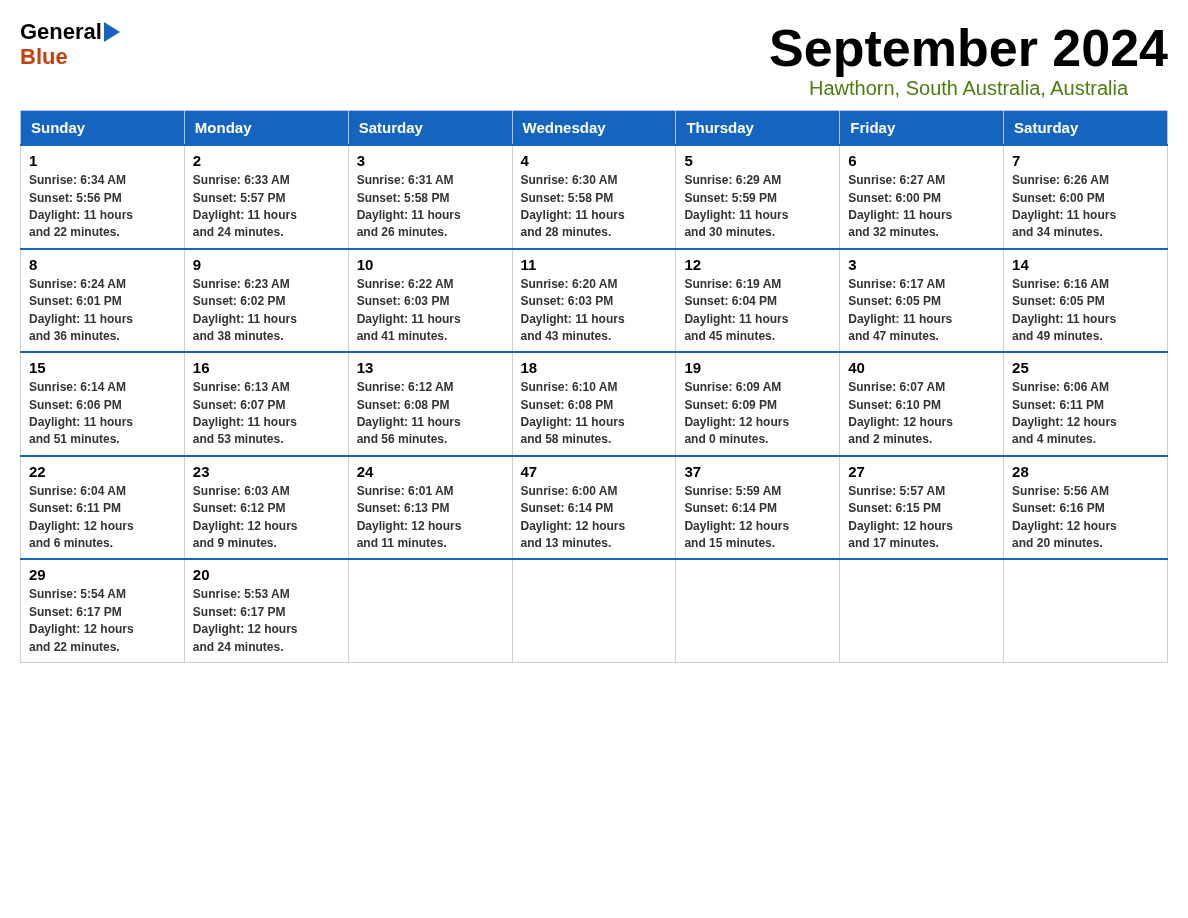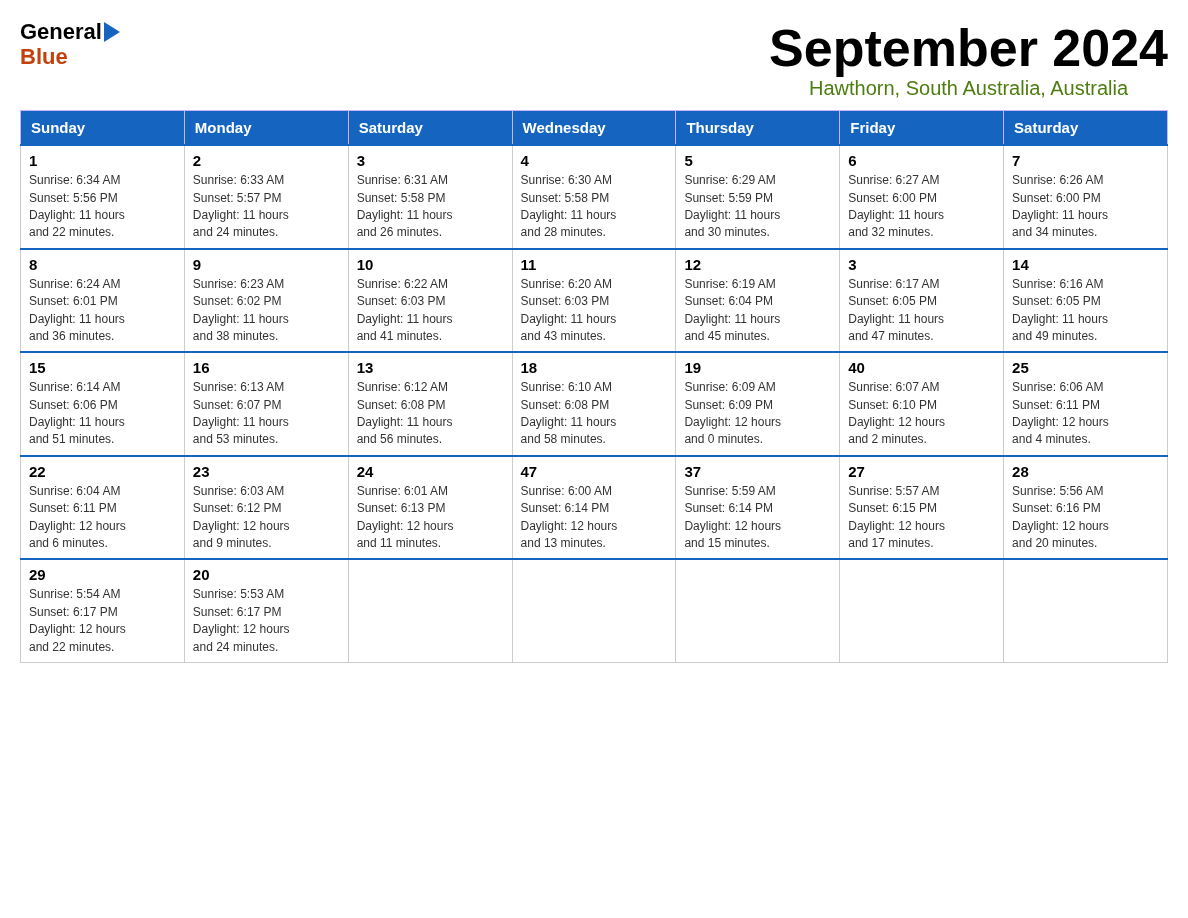--- a/index.html
+++ b/index.html
@@ -85,20 +85,21 @@
       font-size: 15px;
       font-weight: bold;
       color: #000;
       display: block;
       margin-bottom: 3px;
     }
     .day-info {
       font-size: 12px;
       color: #333;
       line-height: 1.45;
+      font-weight: bold;
     }
     tbody tr td:first-child .day-num,
     thead tr th:first-child {
       
     }
     tbody tr {
       border-top: 2px solid #1565C0;
     }
     tbody tr td {
       border-top: 2px solid #1565C0;

